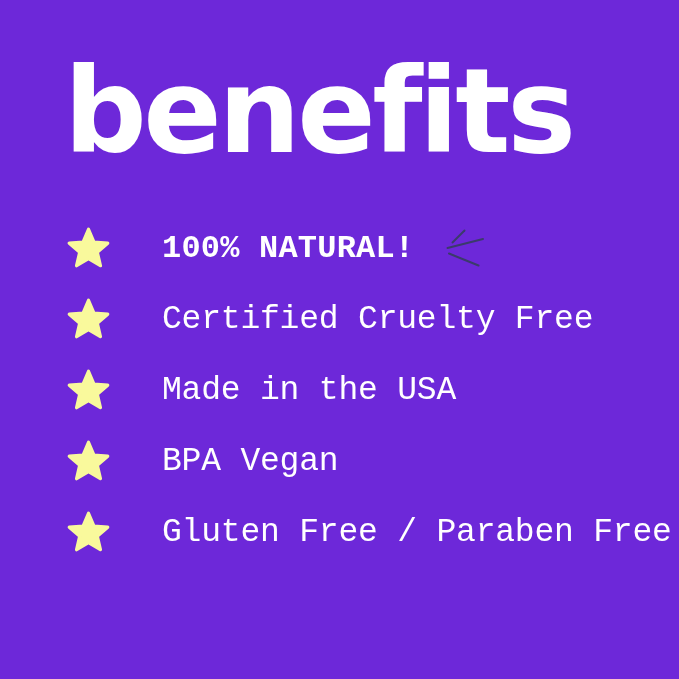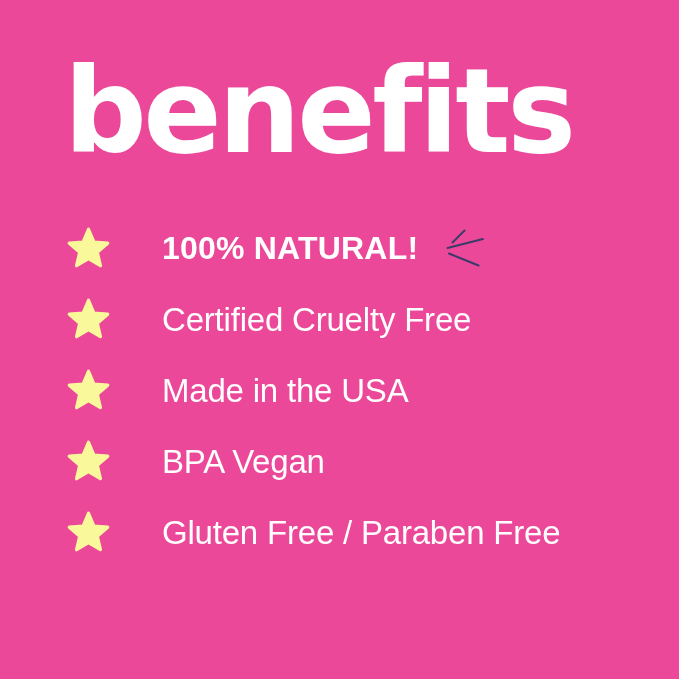--- a/index.html
+++ b/index.html
@@ -11,21 +11,21 @@
     height: 679px;
     overflow: hidden;
     font-family: "Liberation Sans", sans-serif;
     background: #7b7cbe;
   }
 
   #poster {
     position: relative;
     width: 679px;
     height: 679px;
-    background: #ec4899;
+    background: #6d28d9;
     overflow: hidden;
   }
 
   
   .title {
     position: absolute;
     left: 64px;
     top: 52px;
     margin: 0;
     color: #ffffff;
@@ -66,21 +66,21 @@
     transform: translateY(-50%);
     display: block;
   }
 
   .benefit-text {
     position: absolute;
     left: 162px;
     top: 50%;
     transform: translateY(-50%);
     color: #ffffff;
-    font-family: Liberation Sans, sans-serif;
+    font-family: Liberation Mono, monospace;
     font-size: 33px;
     font-weight: 400;
     line-height: 1.05;
     white-space: nowrap;
     letter-spacing: -0.2px;
   }
 
   .benefit-row.is-emphasized .benefit-text {
     font-weight: 700;
     font-size: 32px;

